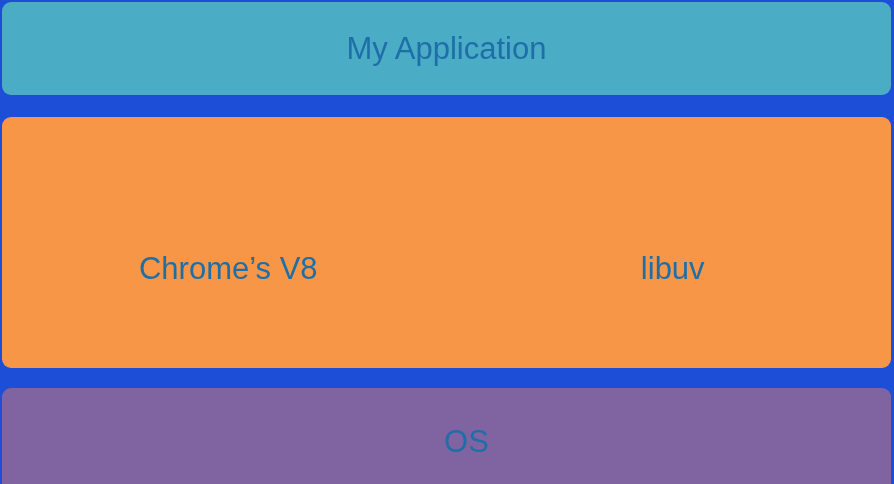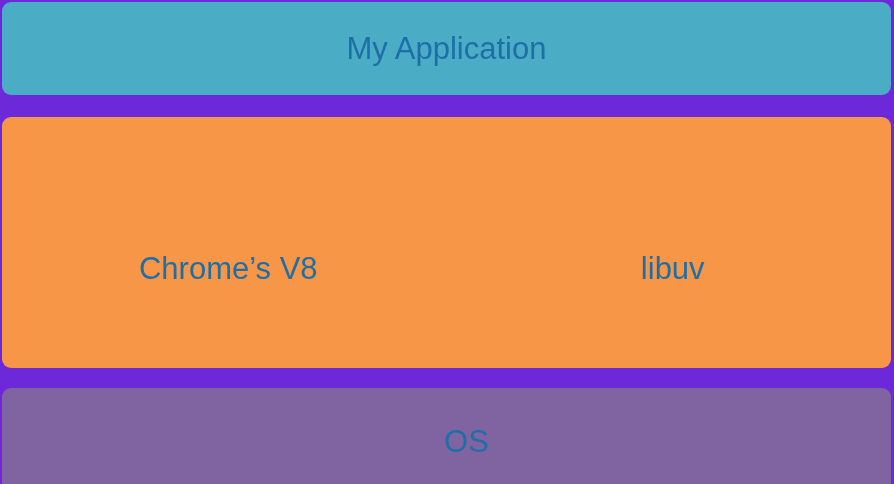--- a/index.html
+++ b/index.html
@@ -63,21 +63,21 @@
   }
   .node-component {
     flex: 1 1 50%;
     text-align: center;
     margin-left: 8px;
   }
 </style>
 </head>
 <body>
 
-<div class="stage" style="background-color: #6d28d9;">
+<div class="stage" style="background-color: #1d4ed8;">
 
   <div class="layer layer-application" style="background-color: rgb(75, 172, 198);">
     <span class="diagram-label" style="color: rgb(30, 111, 168);">My Application</span>
   </div>
 
   <div class="layer layer-node" style="background-color: rgb(247, 150, 70);">
     <div class="node-components">
       <div class="diagram-label node-component" style="color: rgb(30, 111, 168);">Chrome’s V8</div>
       <div class="diagram-label node-component" style="color: rgb(30, 111, 168);">libuv</div>
     </div>

